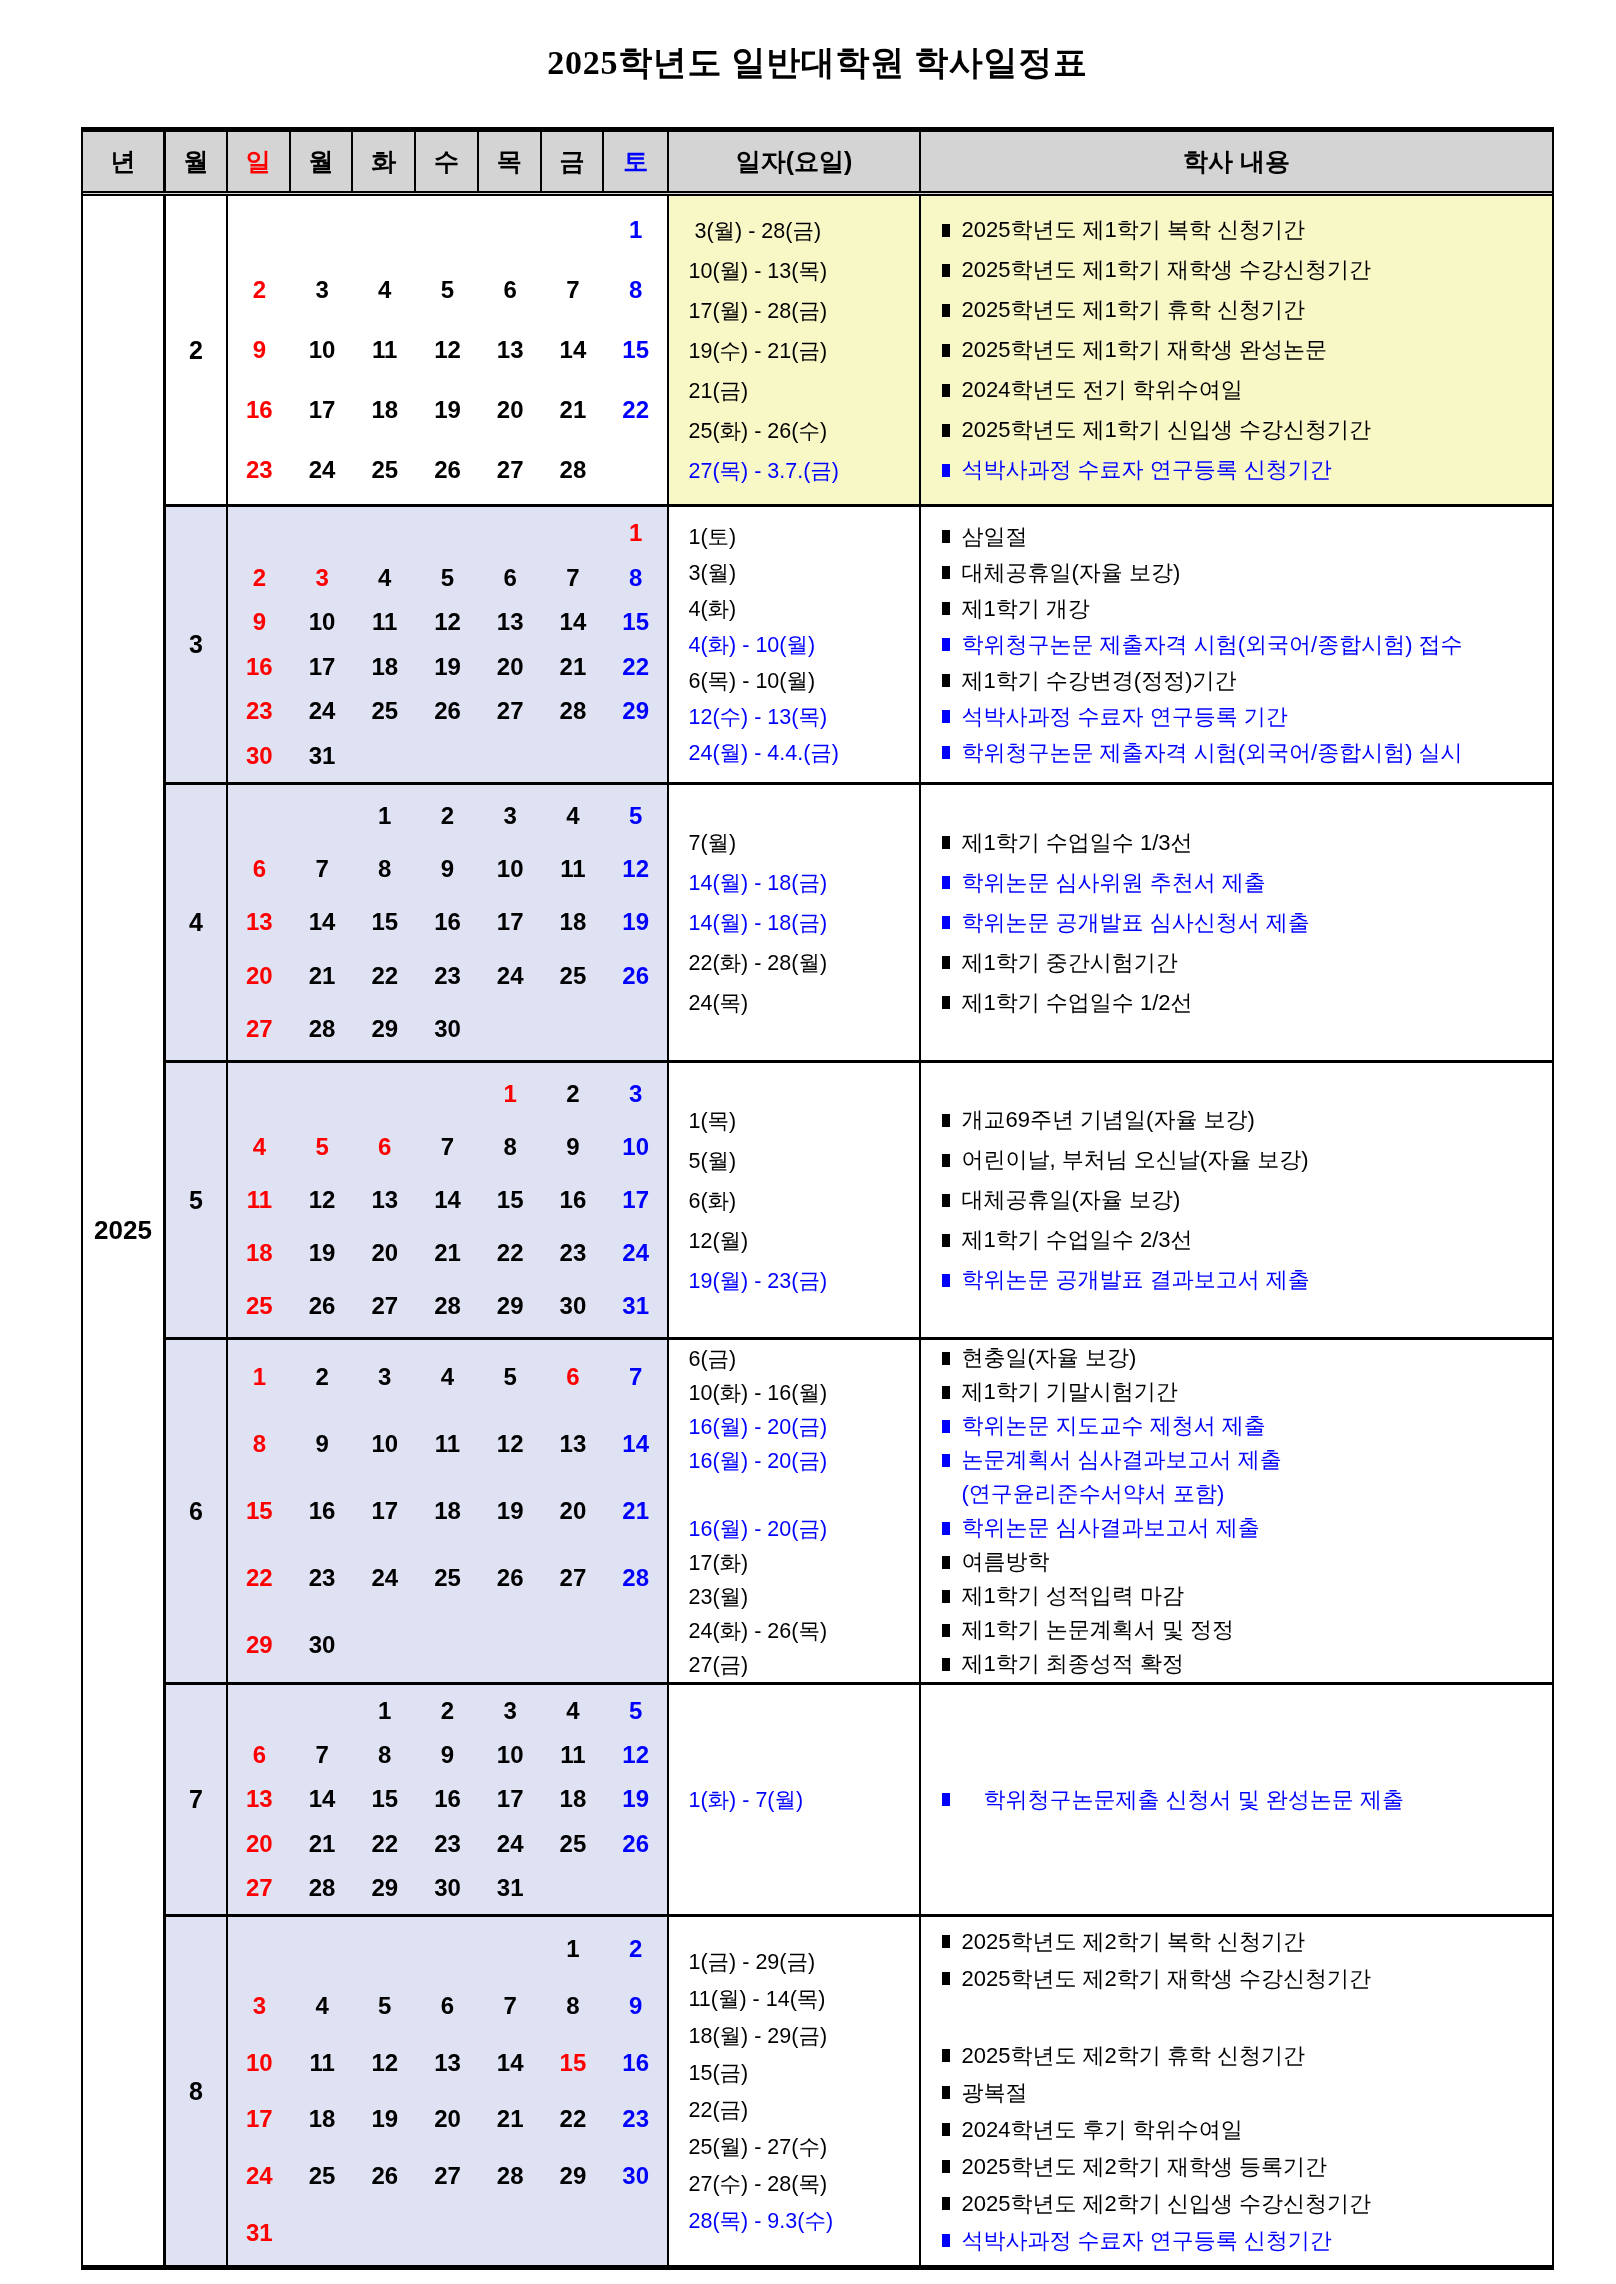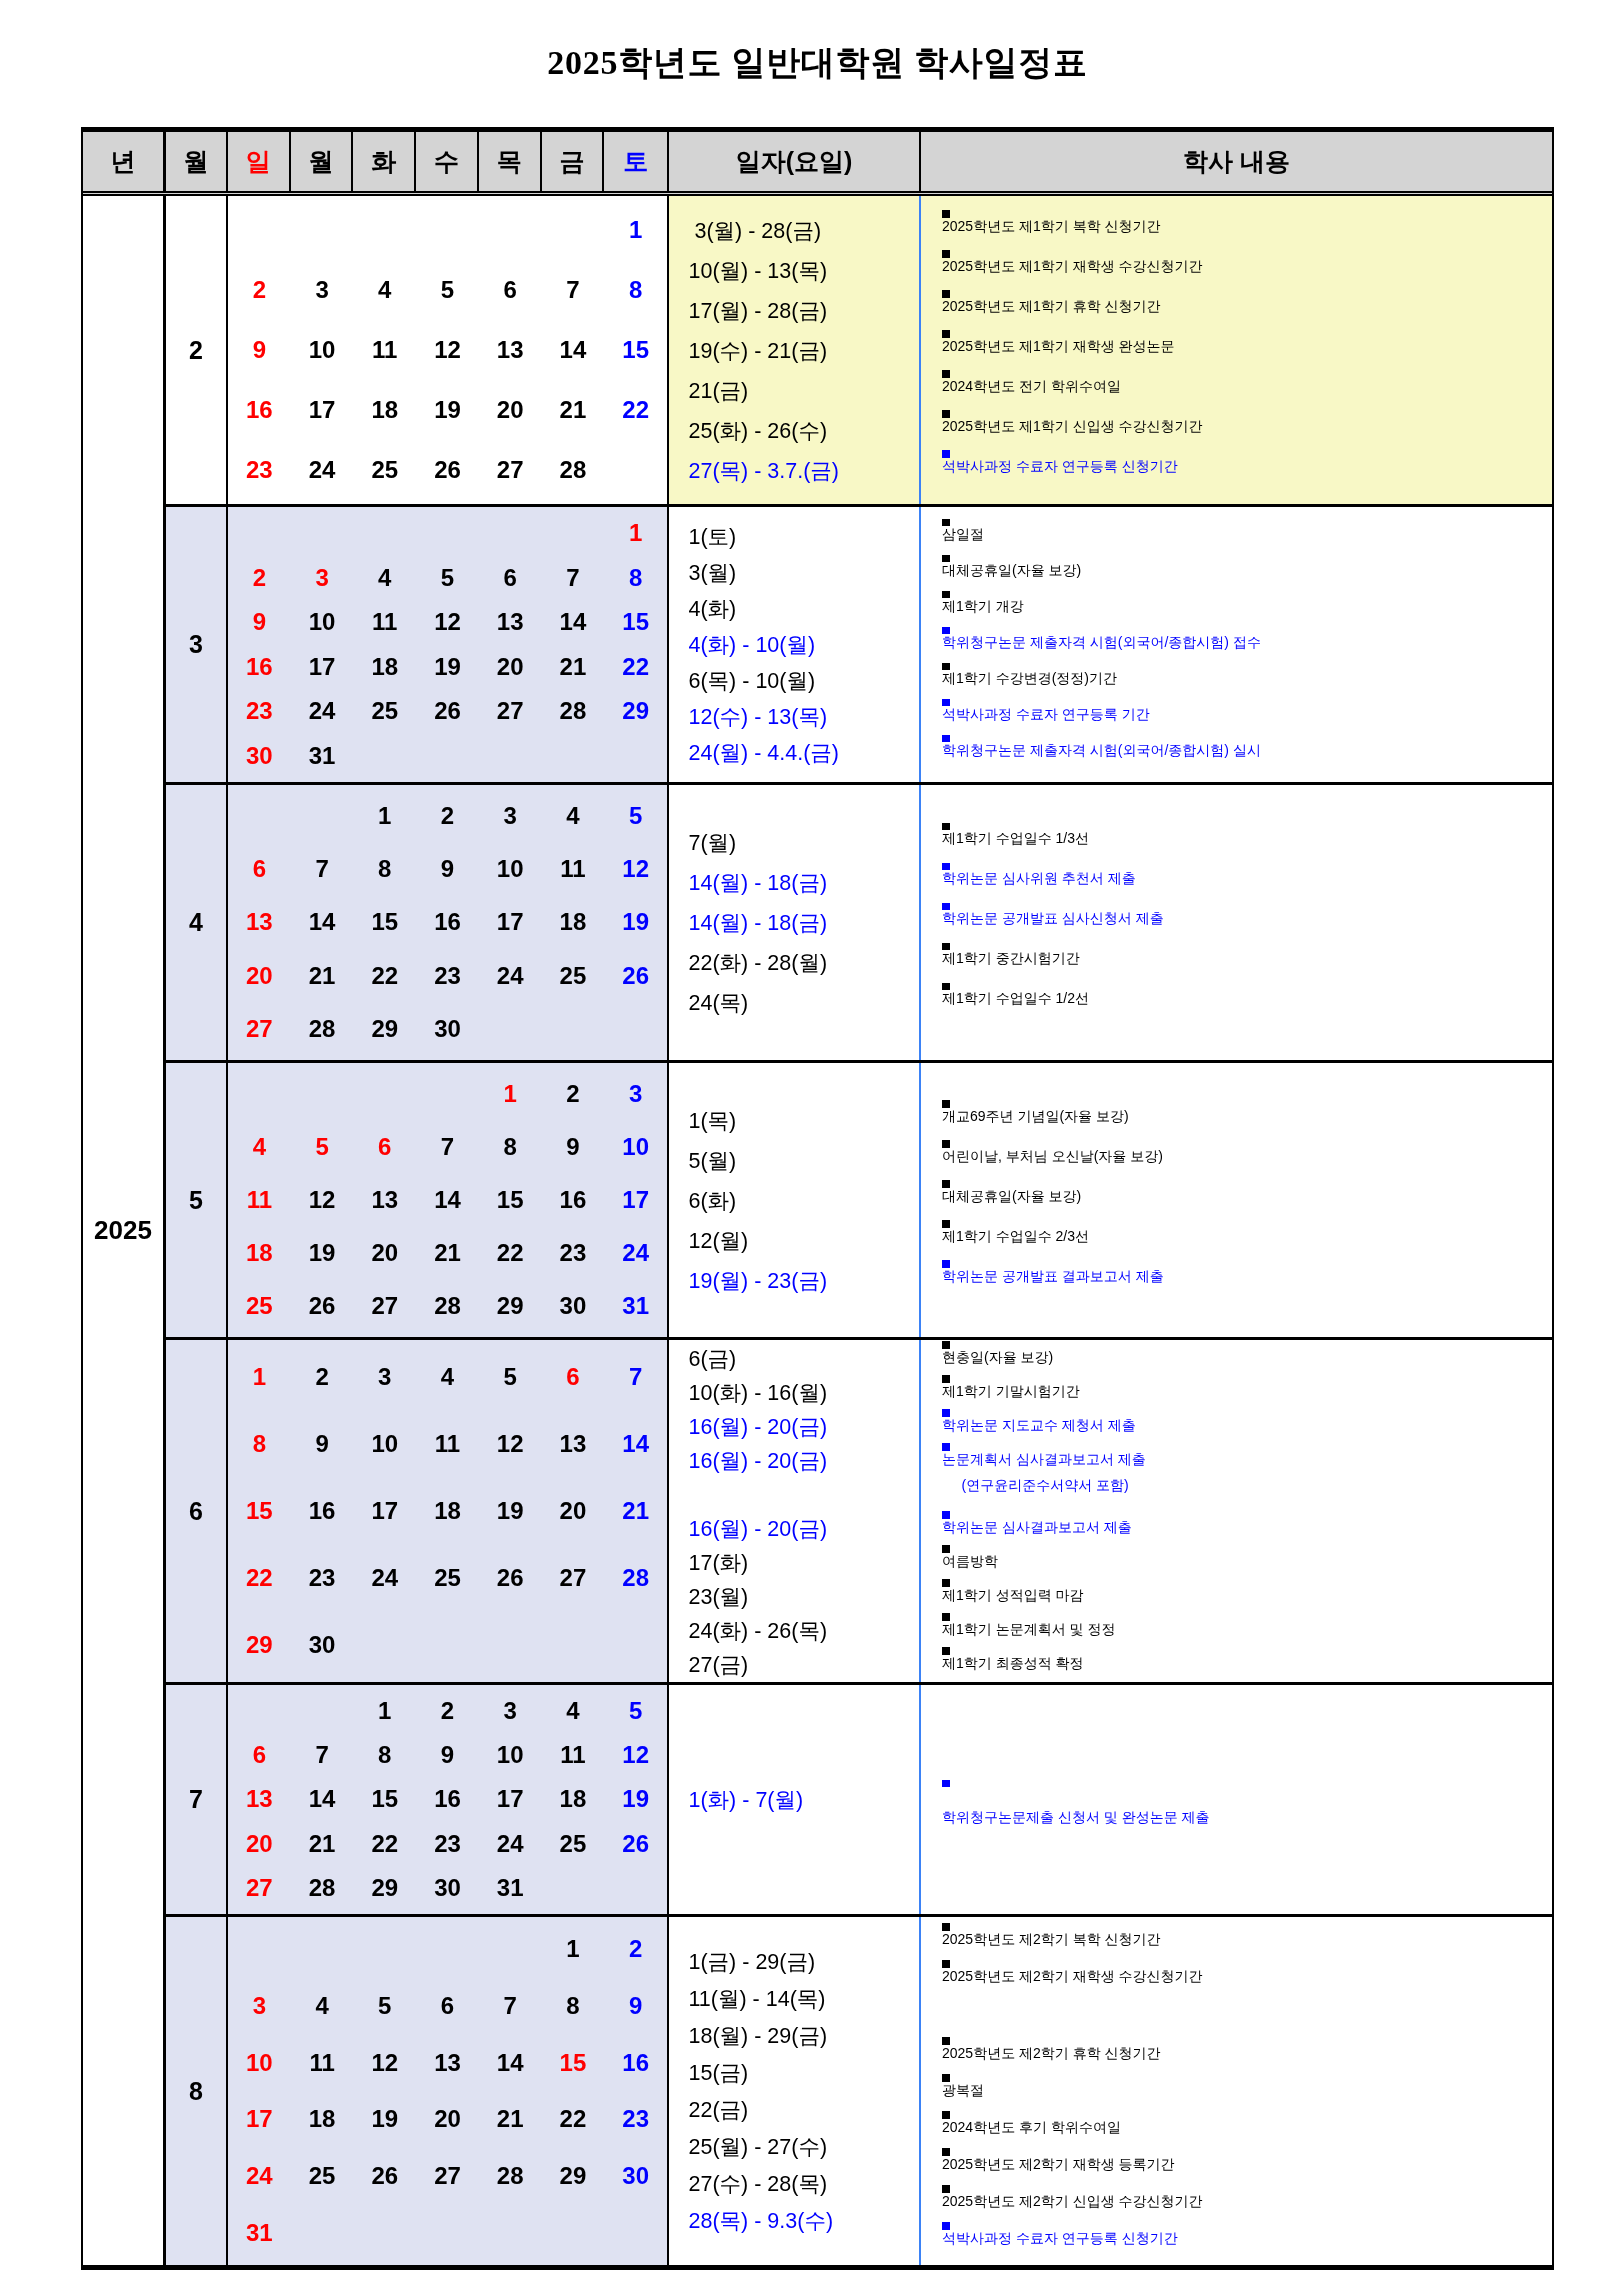--- a/index.html
+++ b/index.html
@@ -35,24 +35,24 @@
         border-bottom:3.3px solid #000;box-sizing:border-box;}
   .mrow:last-child{border-bottom:none;}
   .mcell{display:flex;align-items:center;justify-content:center;
          font-size:25px;font-weight:600;border-right:2px solid #000;box-sizing:border-box;}
   .calcell{display:grid;grid-template-columns:repeat(7,1fr);
            border-right:2px solid #000;box-sizing:border-box;padding:3.9px 0;}
   .dnum{display:flex;align-items:center;justify-content:center;
         font-size:24px;font-weight:700;}
   .dnum.r{color:#FF0000;} .dnum.b{color:#0000FF;}
   .datescell{display:flex;flex-direction:column;justify-content:center;
-             border-right:2px solid #3b82f6;box-sizing:border-box;padding-left:19.5px;}
+             border-right:2px solid #000000;box-sizing:border-box;padding-left:19.5px;}
   .eventscell{display:flex;flex-direction:column;justify-content:center;padding-left:21px;}
   .dline{display:flex;align-items:center;font-size:21.5px;white-space:pre;}
-  .eline{display:flex;font-size:14px;flex-direction:column;}
+  .eline{display:flex;align-items:center;font-size:22px;}
   .dline.b,.eline.b{color:#0000FF;}
   .bullet{display:inline-block;width:7.8px;height:13px;background:#000;
           margin-right:11.7px;flex:0 0 7.8px;}
   .eline.b .bullet{background:#0000FF;}
   .eline.cont{padding-left:19.5px;}
   
   .bg-yellow{background:#F8F8C6;}
   .bg-lav{background:#DFE2F2;}
   .bg-white{background:#FFFFFF;}
 </style>

